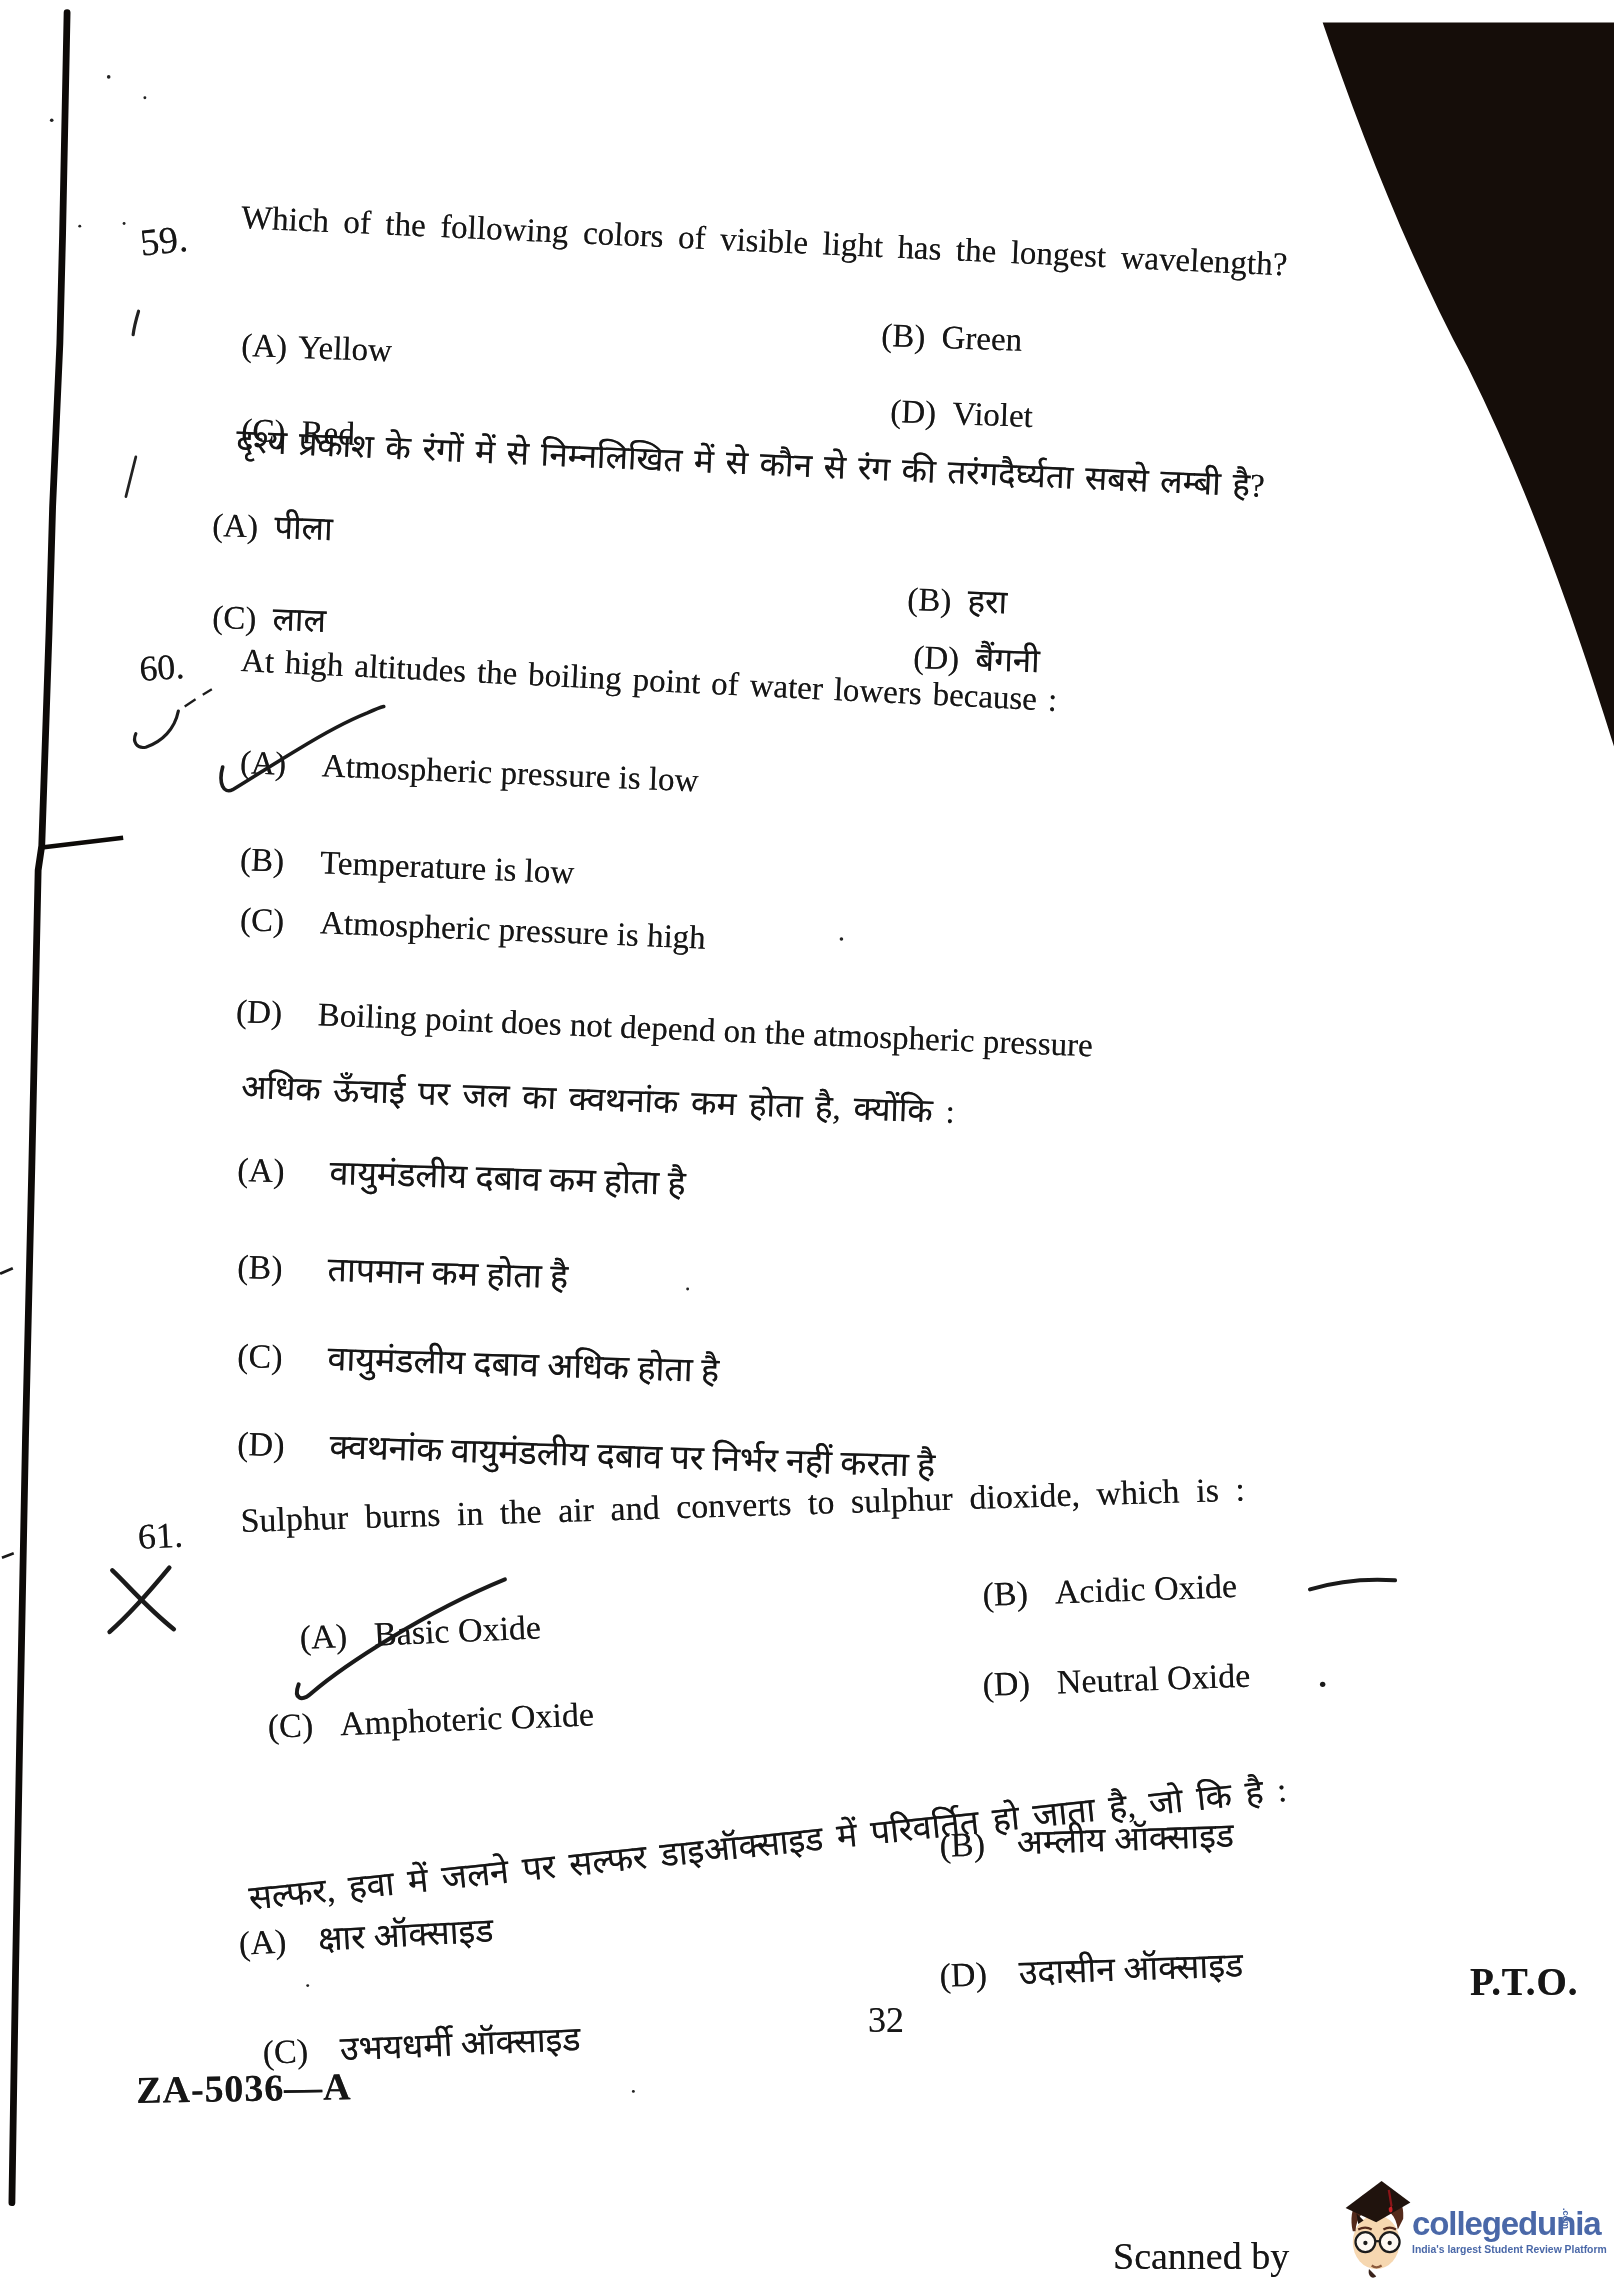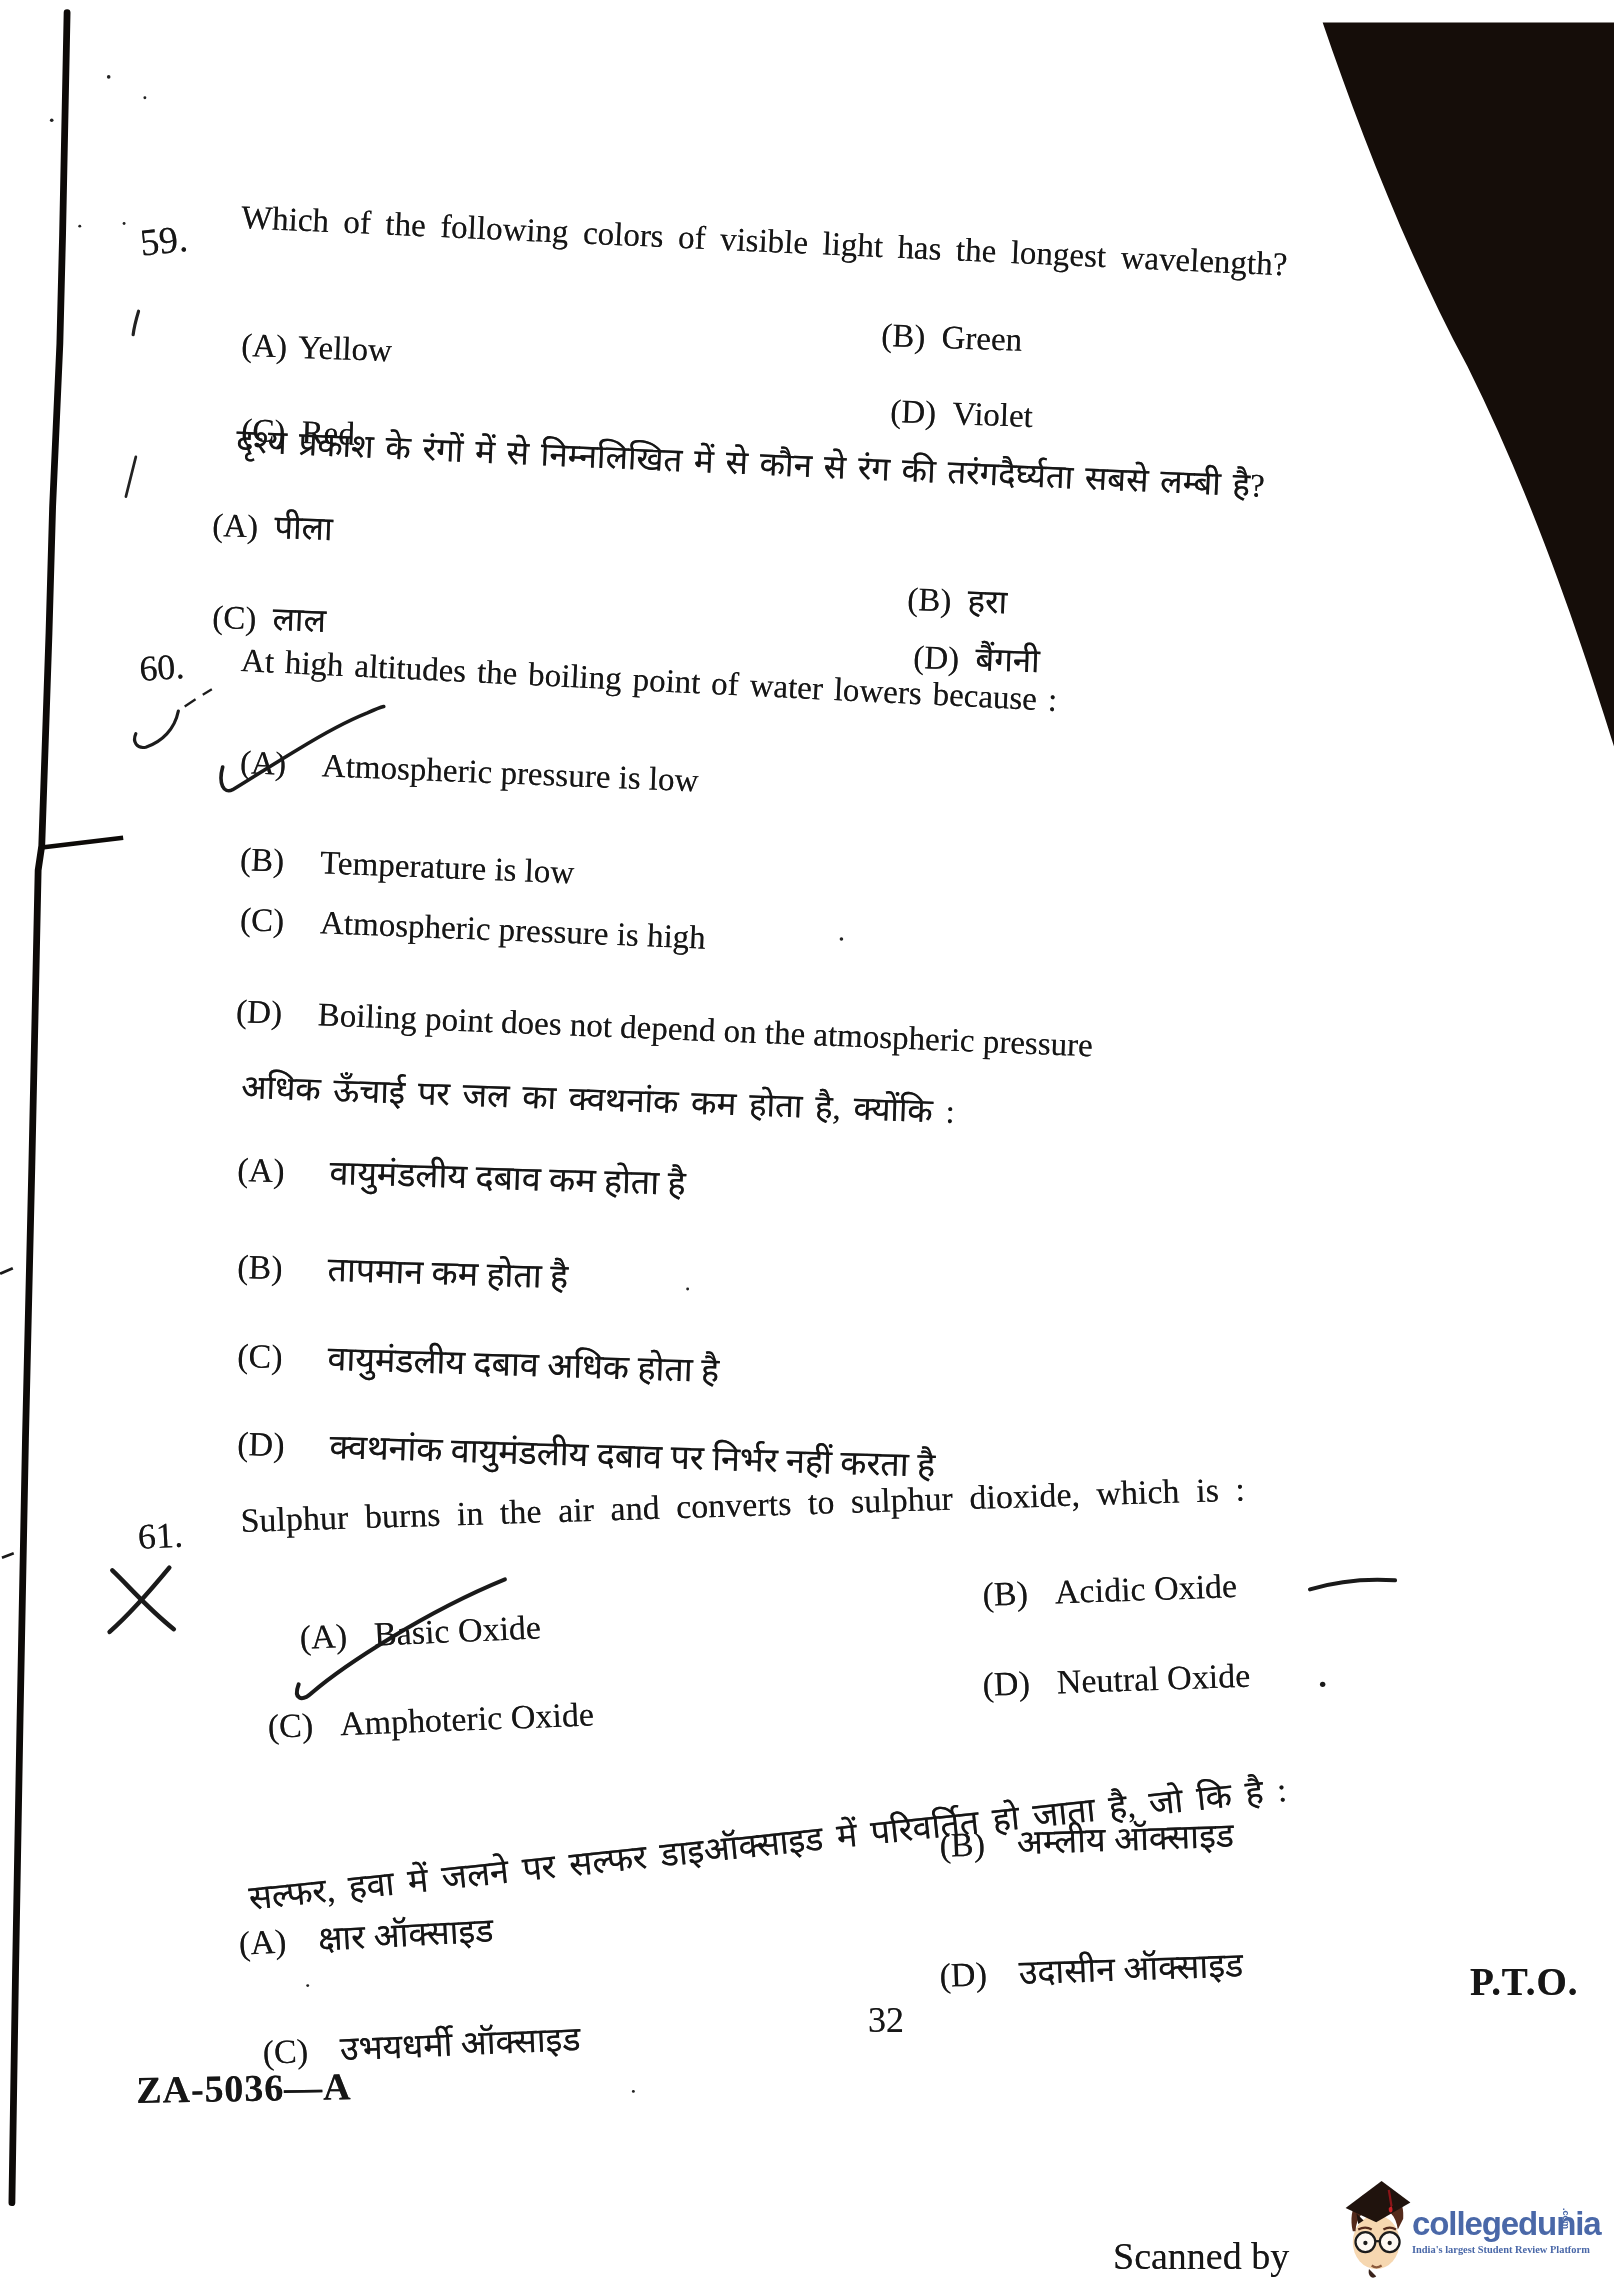--- a/index.html
+++ b/index.html
@@ -28,21 +28,21 @@
     font-family:"Liberation Sans","DejaVu Sans",sans-serif;
     font-weight:bold;font-size:33px;letter-spacing:-1.1px;color:#4a68a8;
   }
   #logo-tld{
     position:absolute;left:1561px;top:2208px;
     font-family:"Liberation Sans","DejaVu Sans",sans-serif;
     font-weight:bold;font-size:9px;color:#4a68a8;writing-mode:vertical-rl;
   }
   #logo-tagline{
     position:absolute;left:1412px;top:2244px;
-    font-family:Liberation Serif, serif;
+    font-family:Liberation Sans, sans-serif;
     font-weight:bold;font-size:10.4px;color:#4a68a8;white-space:nowrap;
   }
   #mascot{position:absolute;left:1342px;top:2175px;}
 </style>
 </head>
 <body>
 
 <div class="t num" style="left:138px;top:223px;transform:rotate(-6deg);">59.</div>
 
 <div class="t en36" style="left:242px;top:199px;transform:rotate(2.6deg);word-spacing:6.3px;">Which of the following colors of visible light has the longest wavelength?</div>

